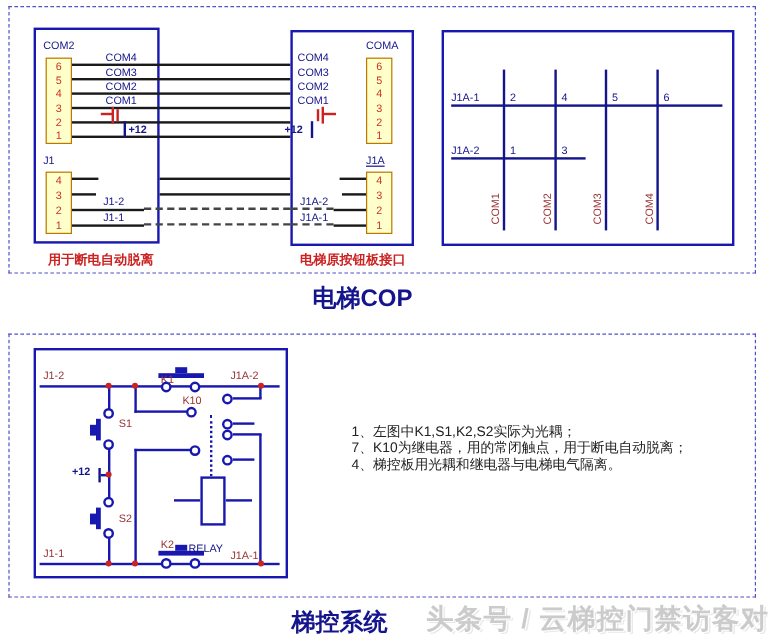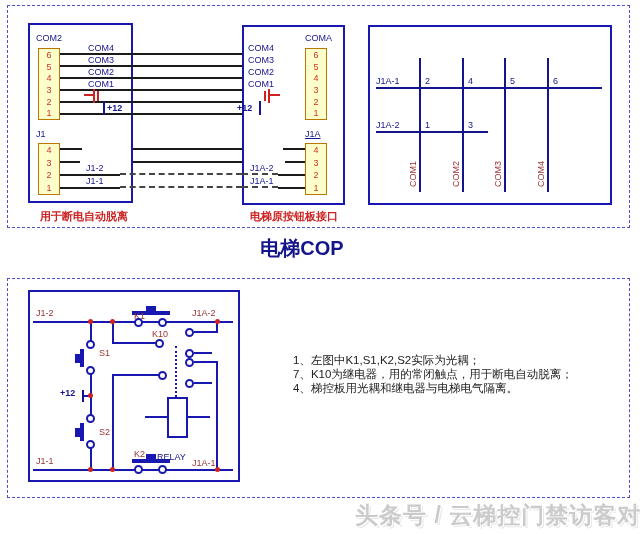--- a/index.html
+++ b/index.html
@@ -225,15 +225,16 @@
   <div class="dot" style="left:110px;top:467px;"></div>
   <div class="dot" style="left:215px;top:467px;"></div>
 
 
   <div class="notes">
     <div class="note">1、左图中K1,S1,K2,S2实际为光耦；</div>
     <div class="note">7、K10为继电器，用的常闭触点，用于断电自动脱离；</div>
     <div class="note">4、梯控板用光耦和继电器与电梯电气隔离。</div>
   </div>
 
+  <div class="title" style="left:243px;top:505px;">梯控系统</div>
   <div class="wm">头条号 / 云梯控门禁访客对讲</div>
 
 </div>
 
 </body></html>

